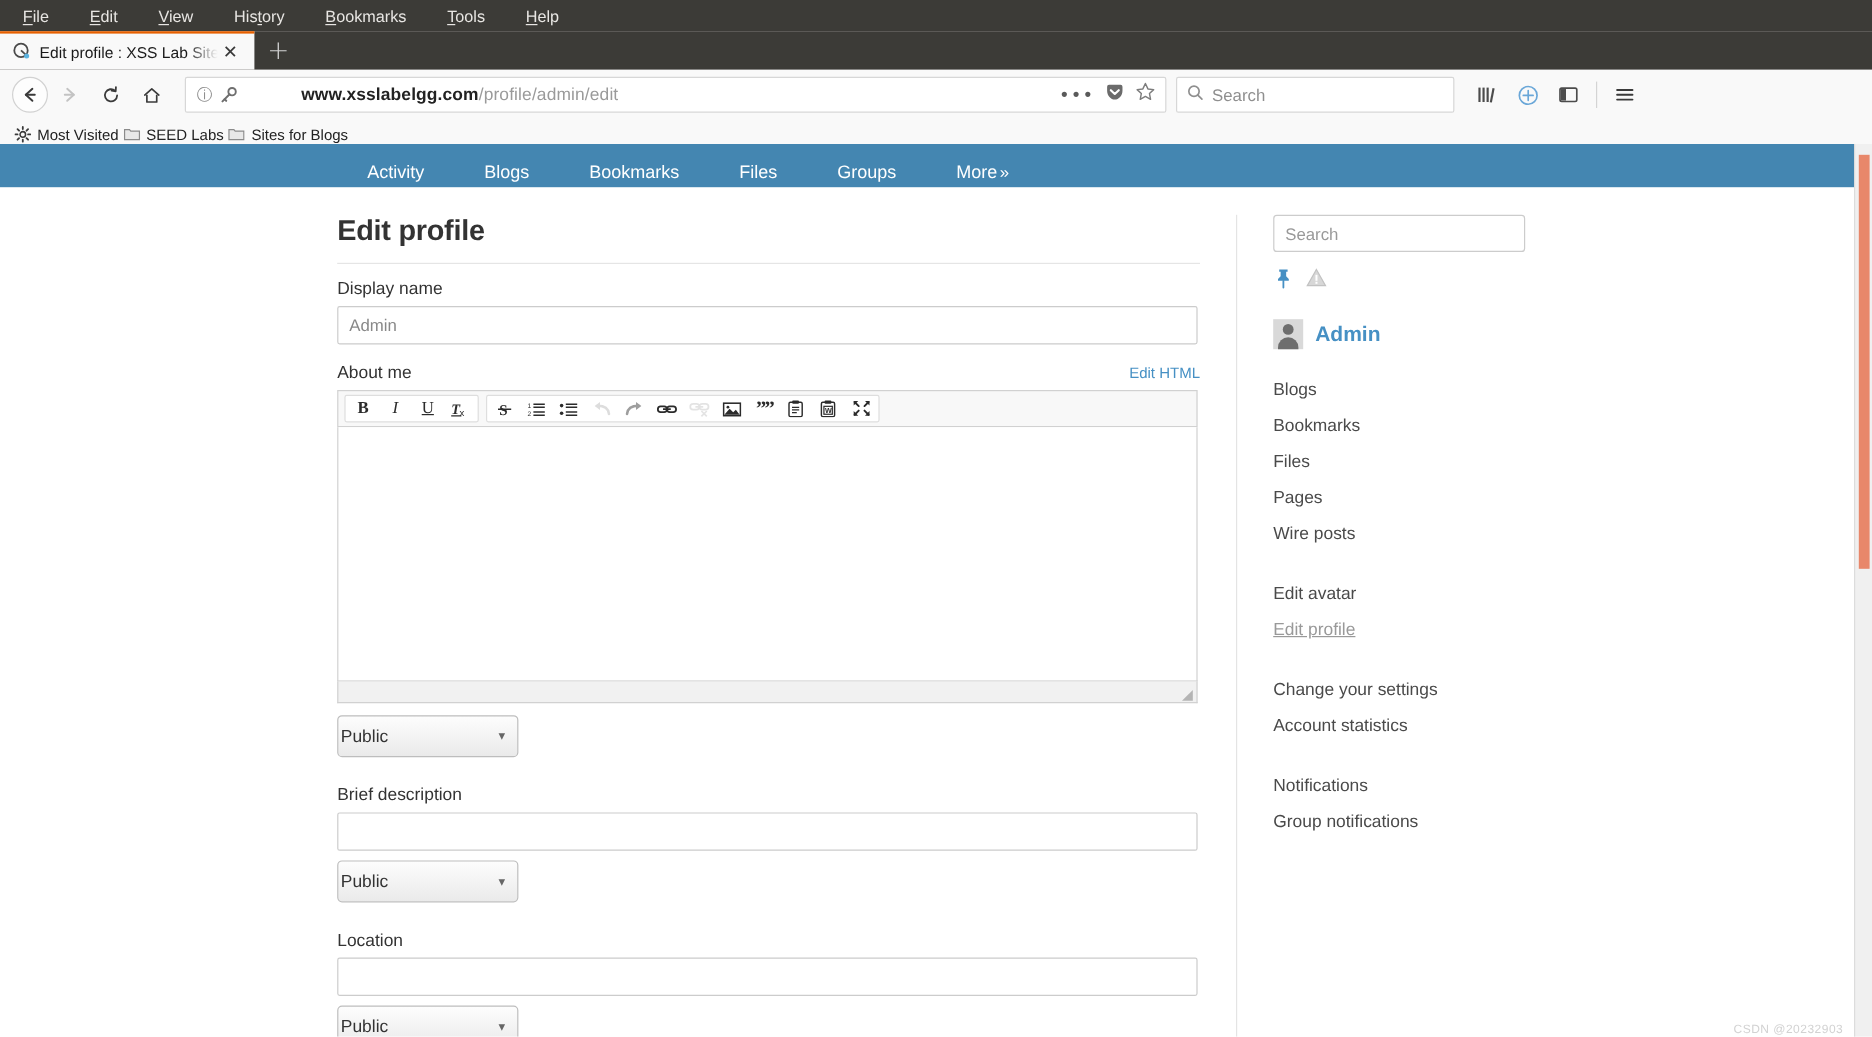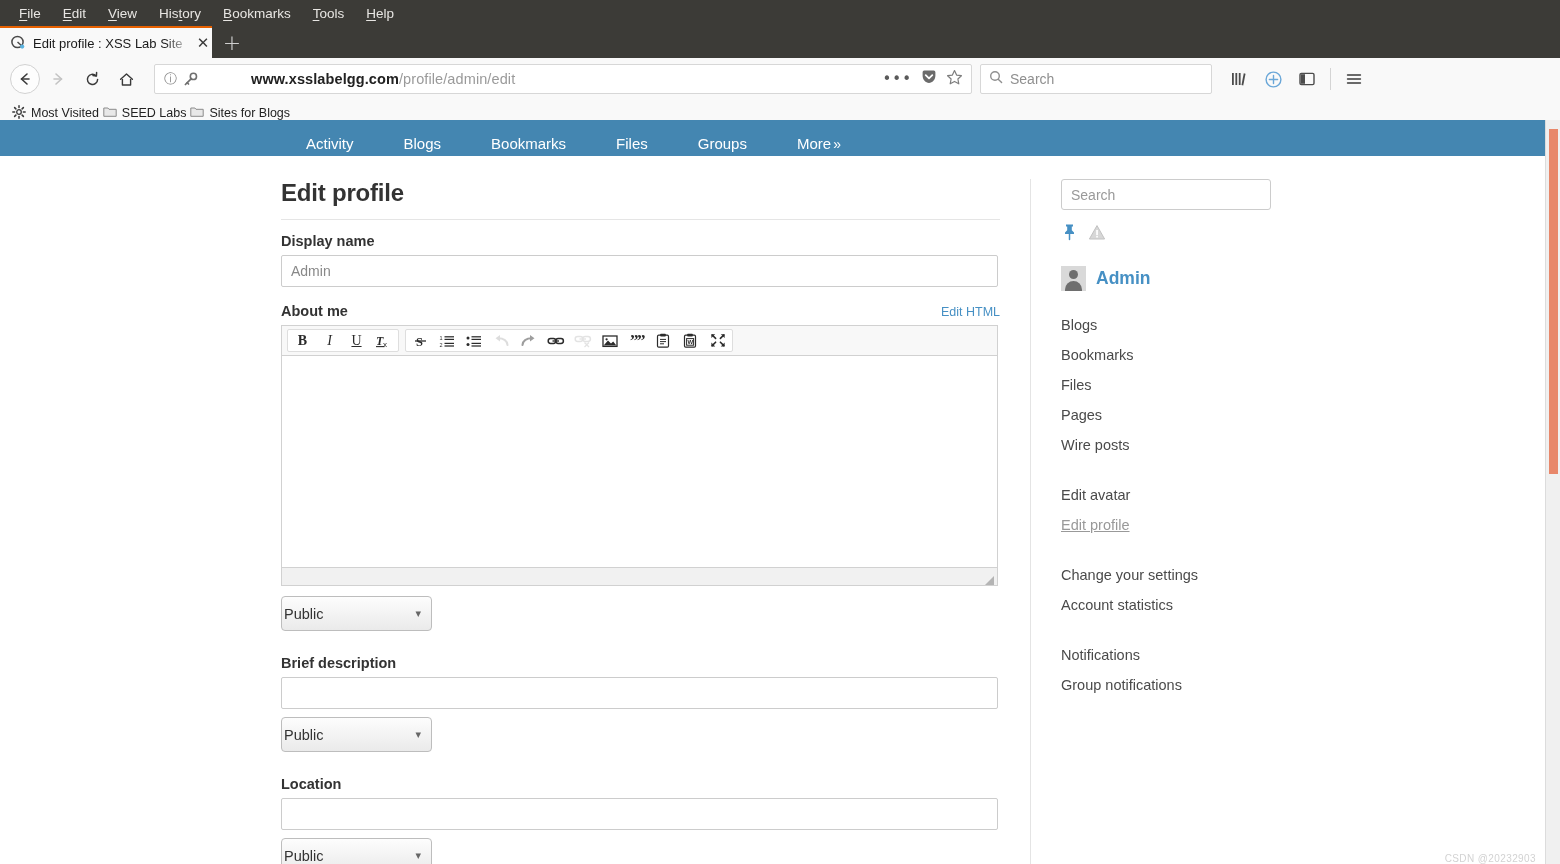--- a/index.html
+++ b/index.html
@@ -12,21 +12,21 @@
 
   
   .browser { width: 1560px; height: 864px; position: relative; }
 
   .menubar {
     height: 26px;
     background: #3c3b37;
     display: flex;
     align-items: center;
     padding-left: 8px;
-    gap: 0px;
+    gap: 12px;
   }
   .menubar .mi {
     color: #e8e6e3;
     font-size: 13.5px;
     padding: 3px 11px;
     white-space: nowrap;
     cursor: default;
   }
   .menubar .mi u { text-decoration: underline; text-underline-offset: 2px; }
 
@@ -35,21 +35,21 @@
     background: #3c3b37;
     display: flex;
     align-items: flex-end;
     position: relative;
   }
   .tab {
     width: 212px; height: 32px;
     background: #f9f9f9;
     border-top: 2px solid #e66000;
     display: flex; align-items: center;
-    padding: 0 0 0 10px;
+    padding: 0 11px 0 10px;
     position: relative;
   }
   .tab-favicon {
     width: 16px; height: 16px; flex: 0 0 16px;
     margin-right: 7px;
     position: relative;
   }
   .tab-title {
     font-size: 13px;
     color: #1a1a1a;
@@ -181,21 +181,21 @@
     font-weight: bold;
     color: #333333;
     padding-bottom: 12px;
     border-bottom: 1px solid #e5e5e5;
     margin-bottom: 13px;
     letter-spacing: -0.2px;
   }
 
   .field-label {
     font-size: 14.5px;
-    font-weight: bold;
+    font-weight: normal;
     color: #333333;
     margin-bottom: 6px;
     display: block;
   }
   .label-row { display: flex; align-items: baseline; justify-content: space-between; }
   .edit-html {
     font-size: 12.5px; color: #4690c4; text-decoration: none; cursor: pointer;
   }
 
   .text-input {

